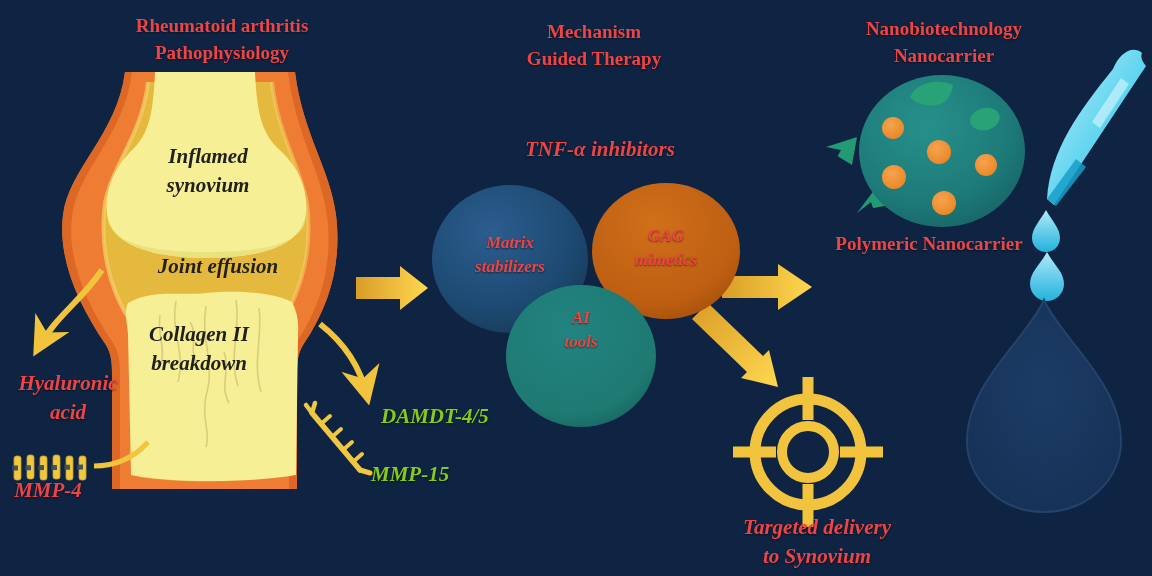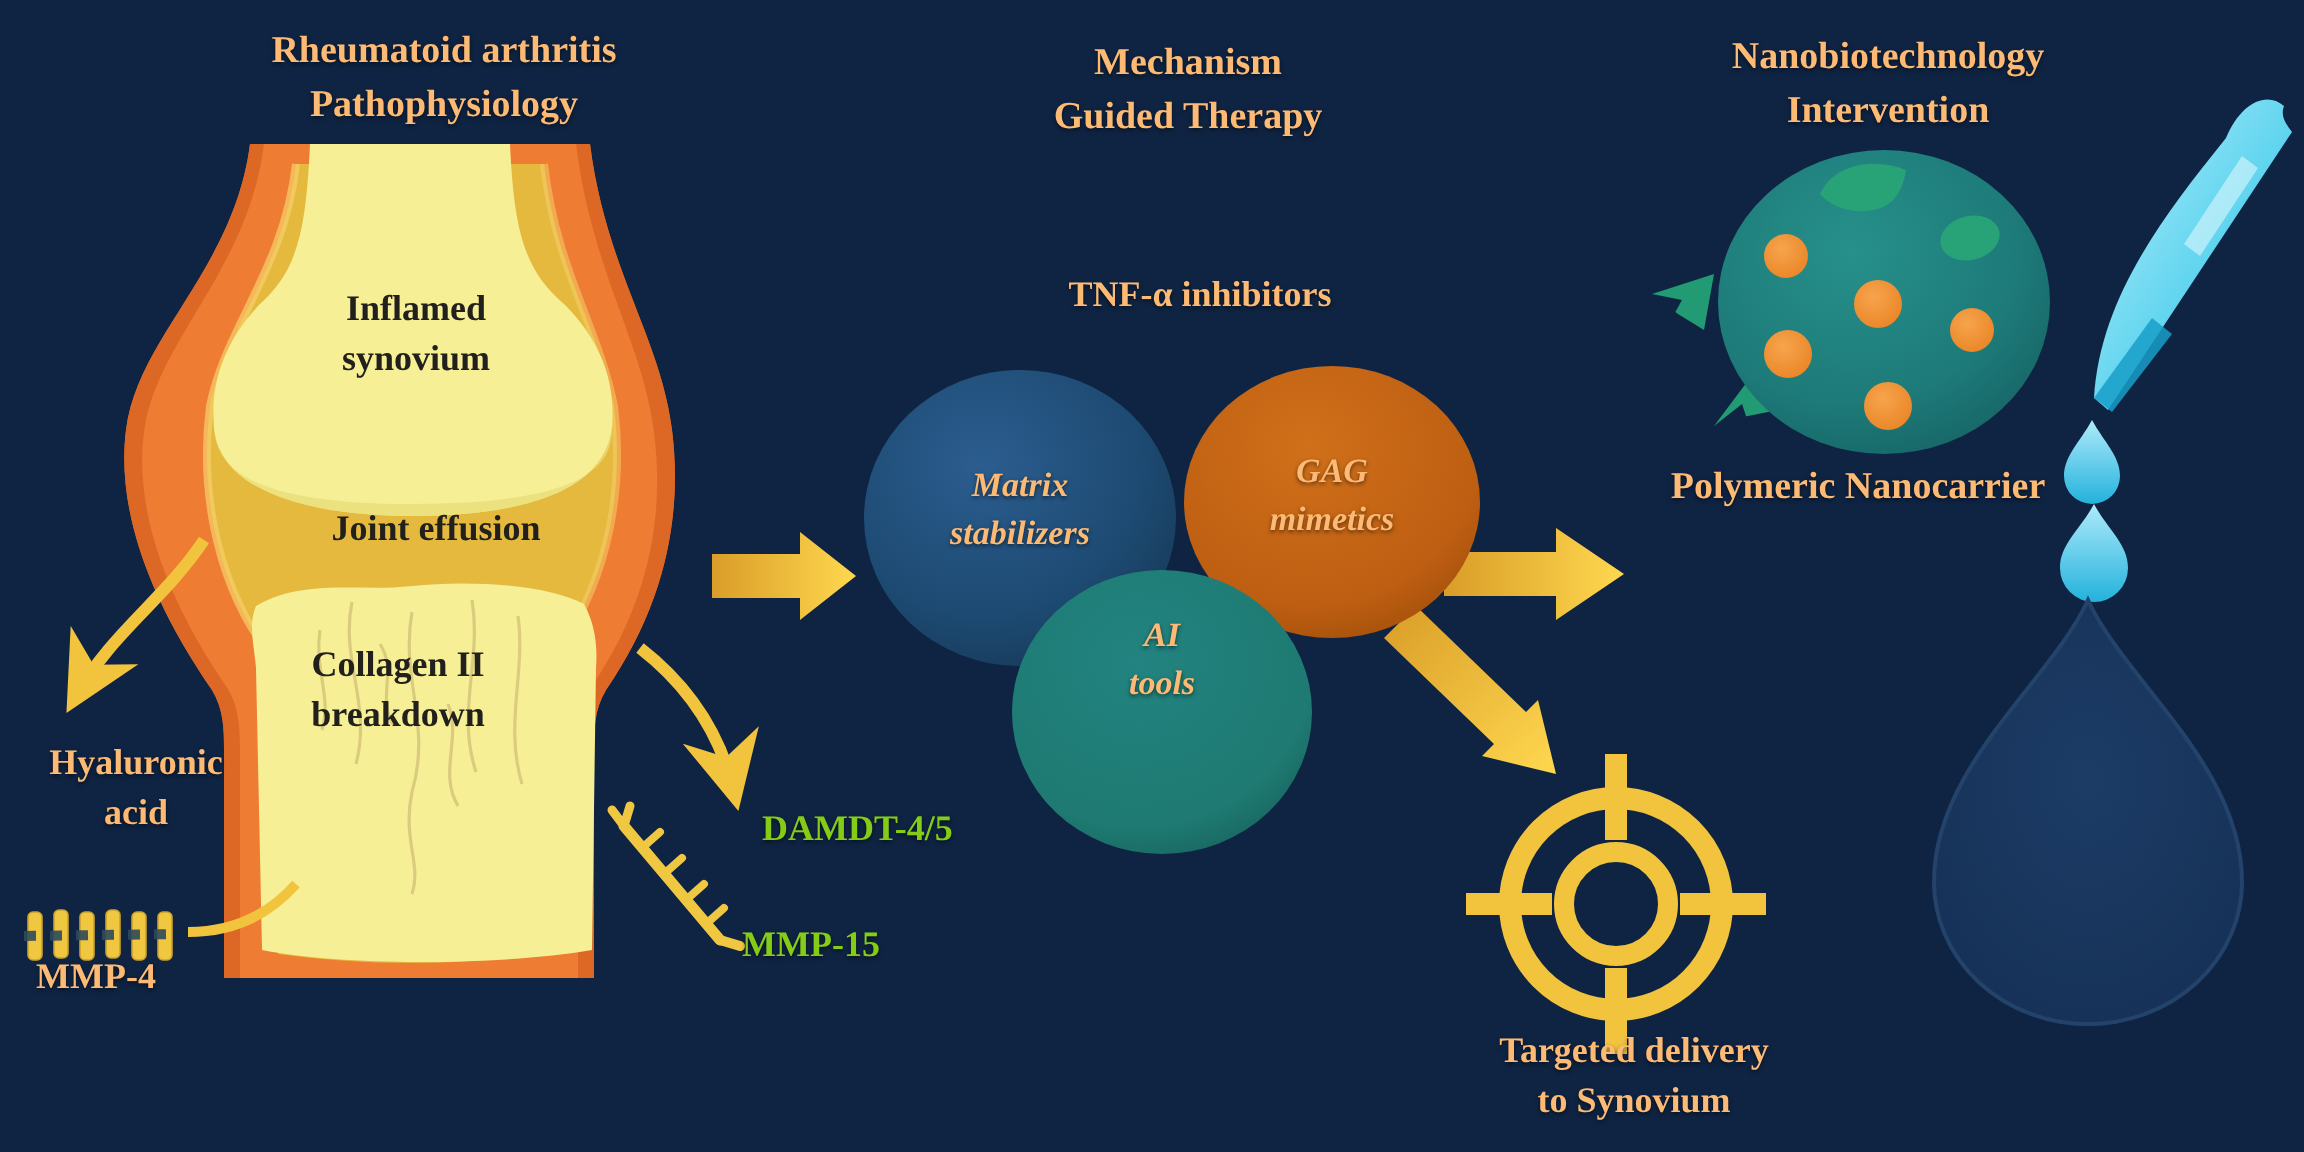--- a/index.html
+++ b/index.html
@@ -1,25 +1,25 @@
 <!DOCTYPE html>
 <html><head>
 <meta charset="utf-8">
 <style>
   html,body{margin:0;padding:0;background:#0f2443;}
   .stage{position:relative;width:1152px;height:576px;background:#0f2443;overflow:hidden;
          font-family:"Liberation Serif", serif;}
   .stage svg{position:absolute;left:0;top:0;}
   .lbl{position:absolute;font-weight:bold;white-space:pre-line;text-align:center;
-       transform:translateX(-50%);color:#fdba74;text-shadow:0 1px 2px rgba(0,0,0,.55);}
+       transform:translateX(-50%);color:#ef4444;text-shadow:0 1px 2px rgba(0,0,0,.55);}
   .lbl-left{position:absolute;font-weight:bold;white-space:pre-line;text-align:left;
        color:#84cc16;text-shadow:0 1px 2px rgba(0,0,0,.55);}
   .dark{color:#21201c;text-shadow:none;}
   .h1{font-size:19px;line-height:1.42;}
-  .h2{font-size:18px;line-height:1.4;}
+  .h2{font-size:21px;line-height:1.4;font-style:italic;}
   .h3{font-size:17px;line-height:1.42;font-style:italic;}
 </style>
 </head>
 <body>
 
 <div class="stage">
 
   <svg width="1152" height="576" viewBox="0 0 1152 576">
     <defs>
       <linearGradient id="goldArrow" x1="0" y1="0" x2="1" y2="0">
@@ -174,21 +174,21 @@
     <path d="M1047,252 C1054,265 1064,272 1064,284 A17,17 0 1 1 1030,284 C1030,272 1040,265 1047,252 Z" fill="url(#gDroplet)"></path>
 
     <path d="M1044,300 C1062,340 1121,383 1121,441 A77,71 0 1 1 967,441 C967,383 1026,340 1044,300 Z" fill="url(#gBigDrop)" stroke="#24436a" stroke-width="2"></path>
   </svg>
 
   <div class="lbl h1" style="left:222px;top:13px;">Rheumatoid arthritis
 Pathophysiology</div>
   <div class="lbl h1" style="left:594px;top:19px;">Mechanism
 Guided Therapy</div>
   <div class="lbl h1" style="left:944px;top:16px;">Nanobiotechnology
-Intervention</div>
+Nanocarrier</div>
 
   <div class="lbl h2 dark" style="left:208px;top:142px;">Inflamed
 synovium</div>
   <div class="lbl h2 dark" style="left:218px;top:252px;">Joint effusion</div>
   <div class="lbl h2 dark" style="left:199px;top:320px;">Collagen II
 breakdown</div>
 
   <div class="lbl h2" style="left:52px;top:369px;margin-left:16px;">Hyaluronic
 acid</div>
   <div class="lbl h2" style="left:48px;top:476px;">MMP-4</div>

